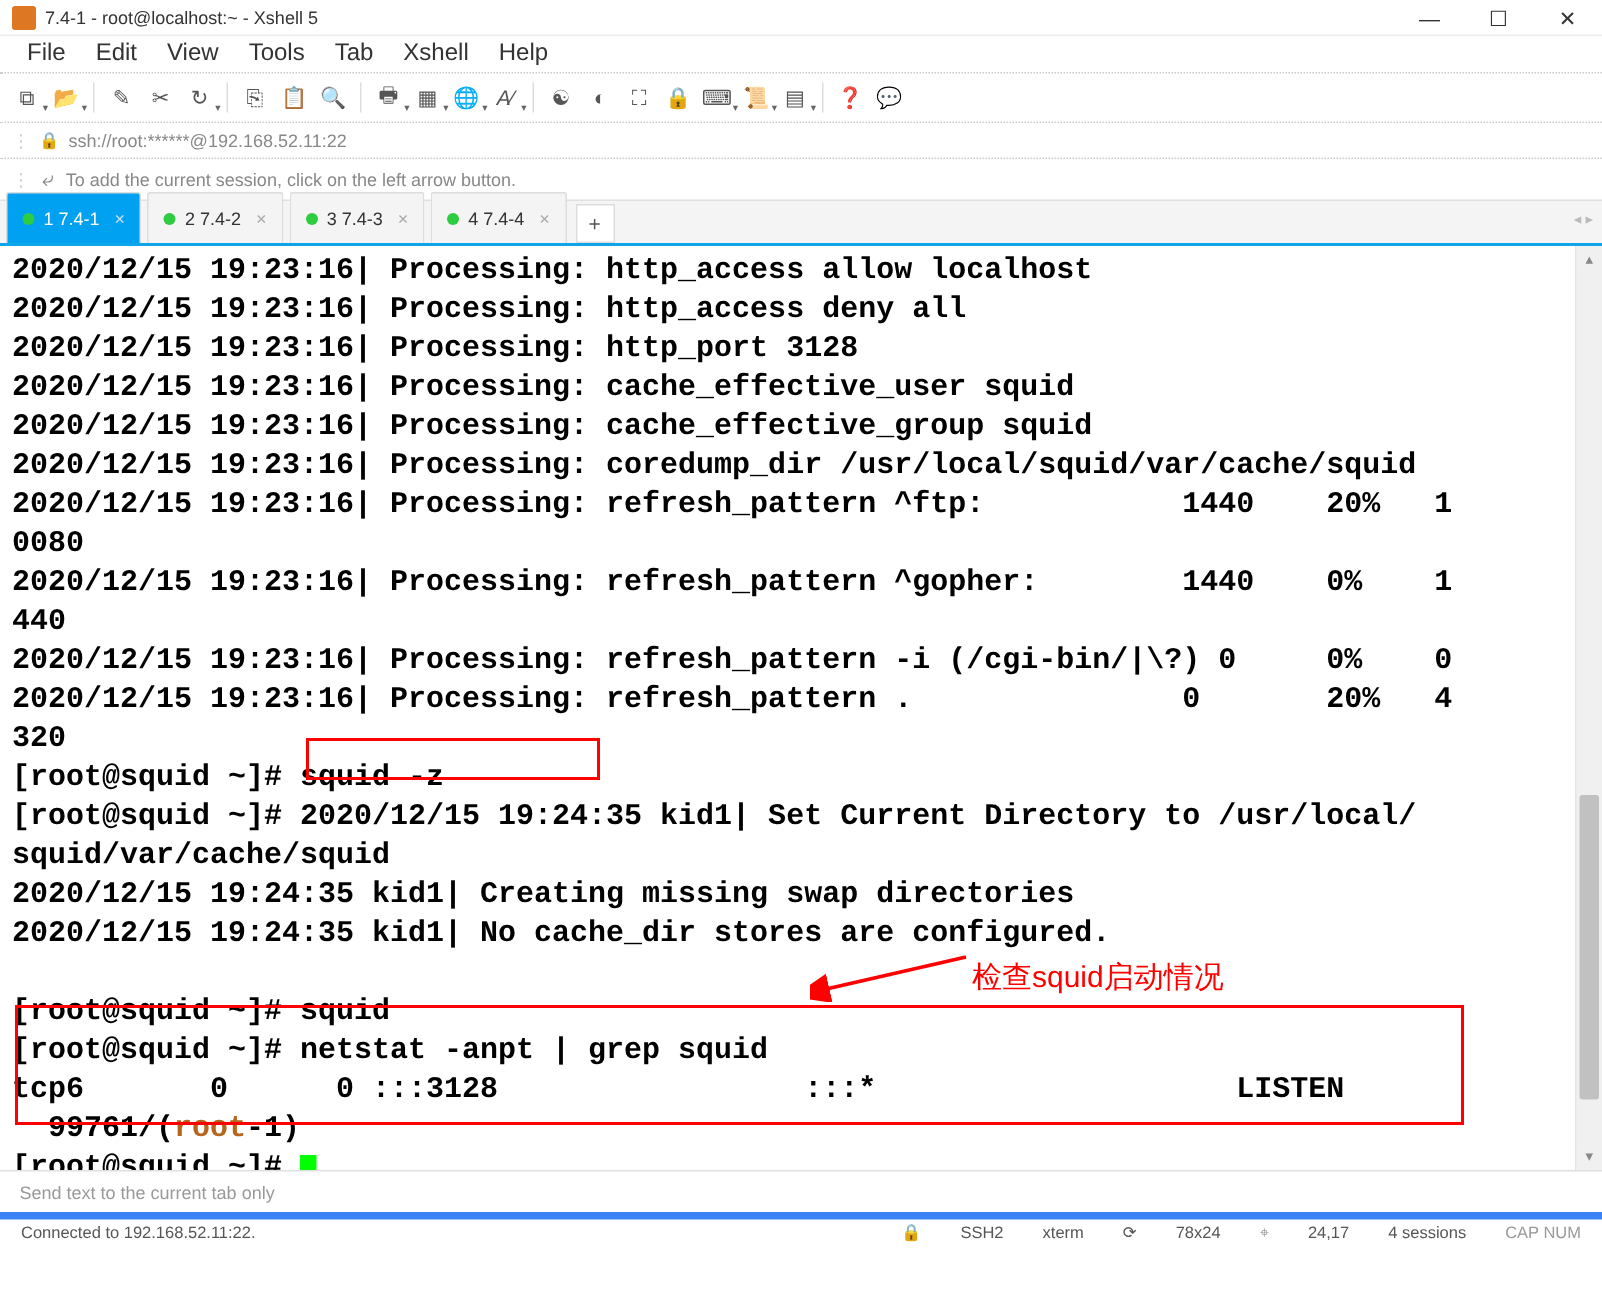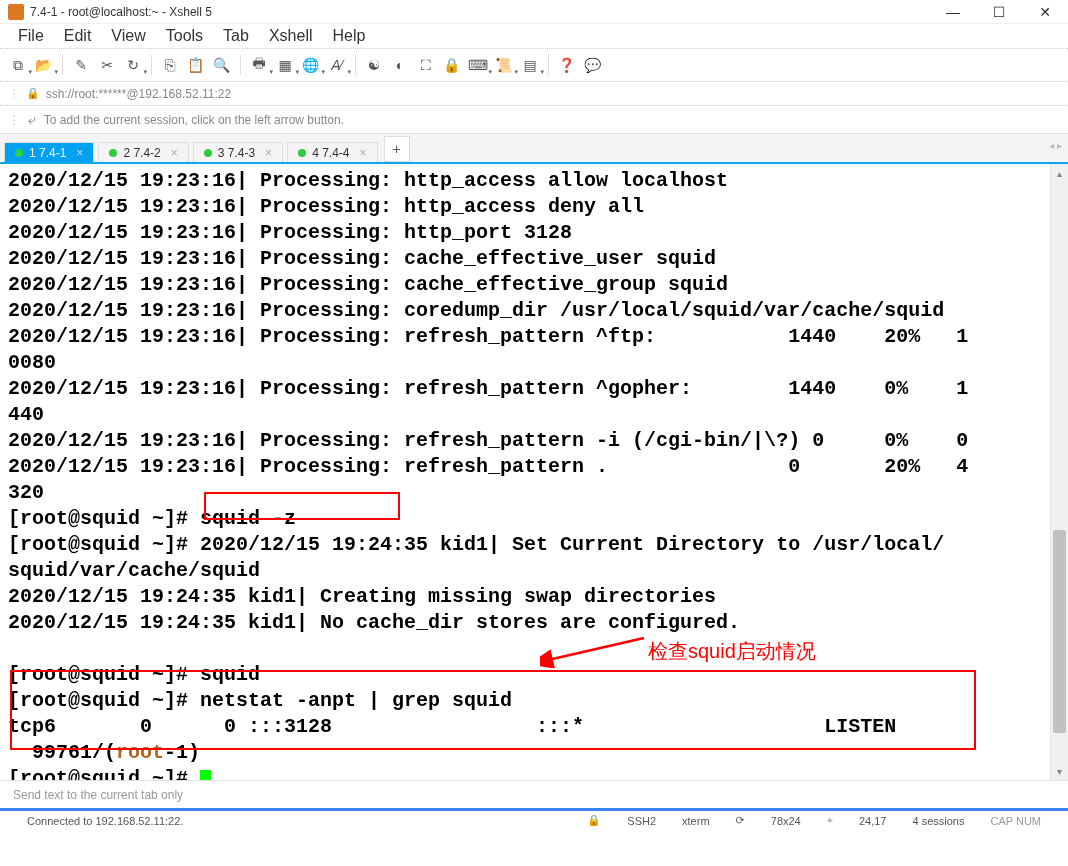--- a/index.html
+++ b/index.html
@@ -14,38 +14,38 @@
 .toolbar { height: 34px; display: flex; align-items: center; padding: 0 6px; gap: 2px; border-top: 1px dotted #ccc; border-bottom: 1px dotted #ccc; }
 .toolbar .tb-btn { width: 24px; height: 24px; display: flex; align-items: center; justify-content: center; color: #555; font-size: 14px; border-radius: 2px; position: relative; }
 .toolbar .tb-btn.caret::after { content: "▾"; font-size: 7px; position: absolute; right: -2px; bottom: 1px; color: #666; }
 .toolbar .sep { width: 1px; height: 20px; background: #ddd; margin: 0 4px; }
 .addrbar { height: 24px; display: flex; align-items: center; padding: 0 8px; font-size: 12px; color: #888; border-bottom: 1px dotted #ccc; gap: 6px; }
 .addrbar .lock { font-size: 11px; color: #aaa; }
 .hintbar { height: 28px; display: flex; align-items: center; padding: 0 8px; font-size: 12px; color: #888; border-bottom: 1px solid #e0e0e0; gap: 8px; }
 .hintbar .arrow-icon { color: #888; font-size: 14px; }
 .tabstrip { height: 30px; display: flex; align-items: flex-end; background: #f4f4f4; border-bottom: 2px solid #0ea5e9; padding-left: 4px; position: relative; }
 .tabstrip .tabs-scroll { position: absolute; right: 6px; top: 6px; font-size: 10px; color: #bbb; }
-.tab { height: 20px; display: flex; align-items: center; padding: 0 10px; font-size: 12px; color: #333; background: #f4f4f4; border: 1px solid #ddd; border-bottom: none; margin-right: 4px; gap: 6px; border-radius: 2px 2px 0 0; cursor: default; }
+.tab { height: 34px; display: flex; align-items: center; padding: 0 10px; font-size: 12px; color: #333; background: #f4f4f4; border: 1px solid #ddd; border-bottom: none; margin-right: 4px; gap: 6px; border-radius: 2px 2px 0 0; cursor: default; }
 .tab .dot { width: 8px; height: 8px; border-radius: 50%; background: #2ecc40; }
 .tab .close { color: #aaa; font-size: 12px; margin-left: 4px; }
 .tab.active { background: #00a1f1; color: #fff; }
 .tab.active .close { color: #cde; }
 .tab-add { width: 26px; height: 26px; border: 1px solid #ddd; display: flex; align-items: center; justify-content: center; font-size: 14px; color: #555; background: #fff; margin-left: 2px; }
 .terminal-wrap { height: 616px; display: flex; position: relative; }
 .terminal { flex: 1; background: #fff; font-family: "Courier New", monospace; font-size: 20px; line-height: 26px; font-weight: bold; color: #000; padding: 4px 4px 4px 8px; white-space: pre; overflow: hidden; }
 .scrollbar { width: 18px; background: #f0f0f0; border-left: 1px solid #e5e5e5; position: relative; }
 .scrollbar .arrow { height: 18px; display: flex; align-items: center; justify-content: center; font-size: 10px; color: #888; background: #f0f0f0; }
 .scrollbar .track { position: absolute; top: 18px; bottom: 18px; left: 0; right: 0; }
 .scrollbar .thumb { position: absolute; left: 2px; right: 2px; background: #c1c1c1; border-radius: 2px; top: 60%; height: 35%; }
 .box-red-sm { position: absolute; border: 2px solid #ff0000; }
 .box-red-lg { position: absolute; border: 2px solid #ff0000; }
 .annot { position: absolute; color: #ff0000; font-size: 20px; font-family: "Microsoft YaHei", sans-serif; }
 .arrow-svg { position: absolute; }
 .inputbar { height: 28px; border-top: 1px solid #e0e0e0; display: flex; align-items: center; padding: 0 13px; font-size: 12px; color: #999; }
-.statusbar { height: 22px; border-top: 3px solid #3b82f6; display: flex; align-items: center; padding: 0 23px; font-size: 11px; color: #444; gap: 18px; }
+.statusbar { height: 22px; border-top: 5px solid #3b82f6; display: flex; align-items: center; padding: 0 10px; font-size: 11px; color: #444; gap: 18px; }
 .statusbar .spacer { flex: 1; }
 .statusbar .cell { padding: 0 4px; color: #555; }
 .statusbar .cell.dim { color: #999; }
 .cursor { display: inline-block; width: 11px; height: 20px; background: #00ff00; vertical-align: text-bottom; }
 .brown { color: #b5651d; }
 </style>
 </head>
 <body>
 
 <div class="titlebar">

